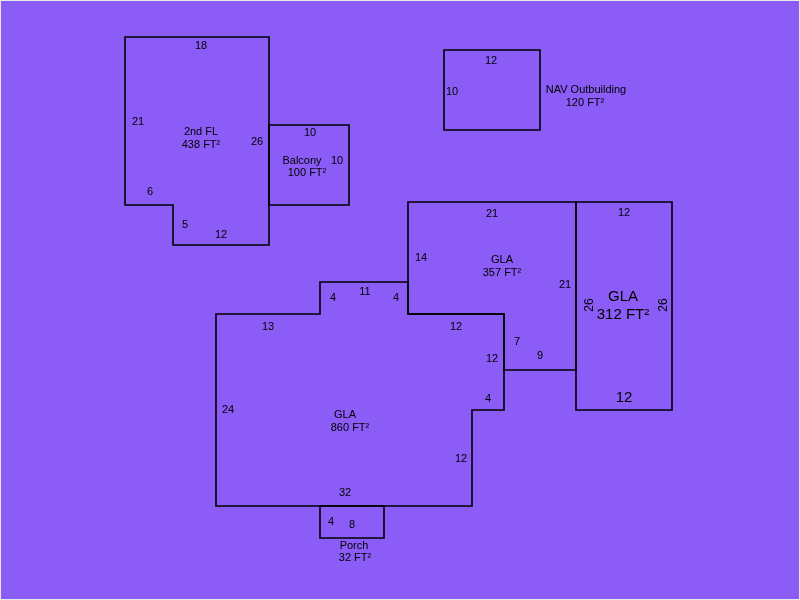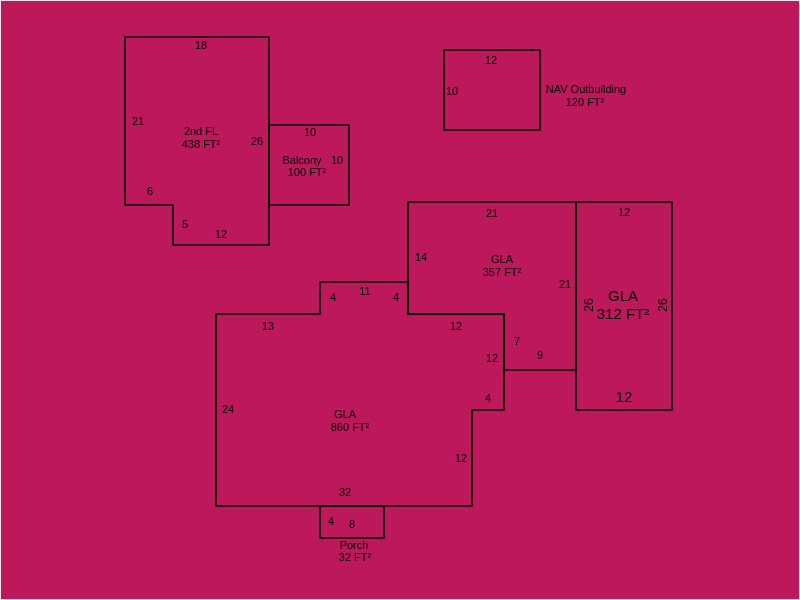--- a/index.html
+++ b/index.html
@@ -3,21 +3,21 @@
 <meta charset="utf-8">
 <style>
   html, body {
     margin: 0;
     padding: 0;
     background: #ffffff;
   }
   .sketch-canvas {
     width: 800px;
     height: 600px;
-    background: #be185d;
+    background: #8b5cf6;
     position: relative;
     font-family: "Liberation Sans", sans-serif;
     box-shadow: inset 0 0 0 1px #e8e8e8;
   }
   svg { display: block; }
   svg text {
     font-family: "Liberation Sans", sans-serif;
     fill: #000000;
   }
   .dim { font-size: 11px; }

